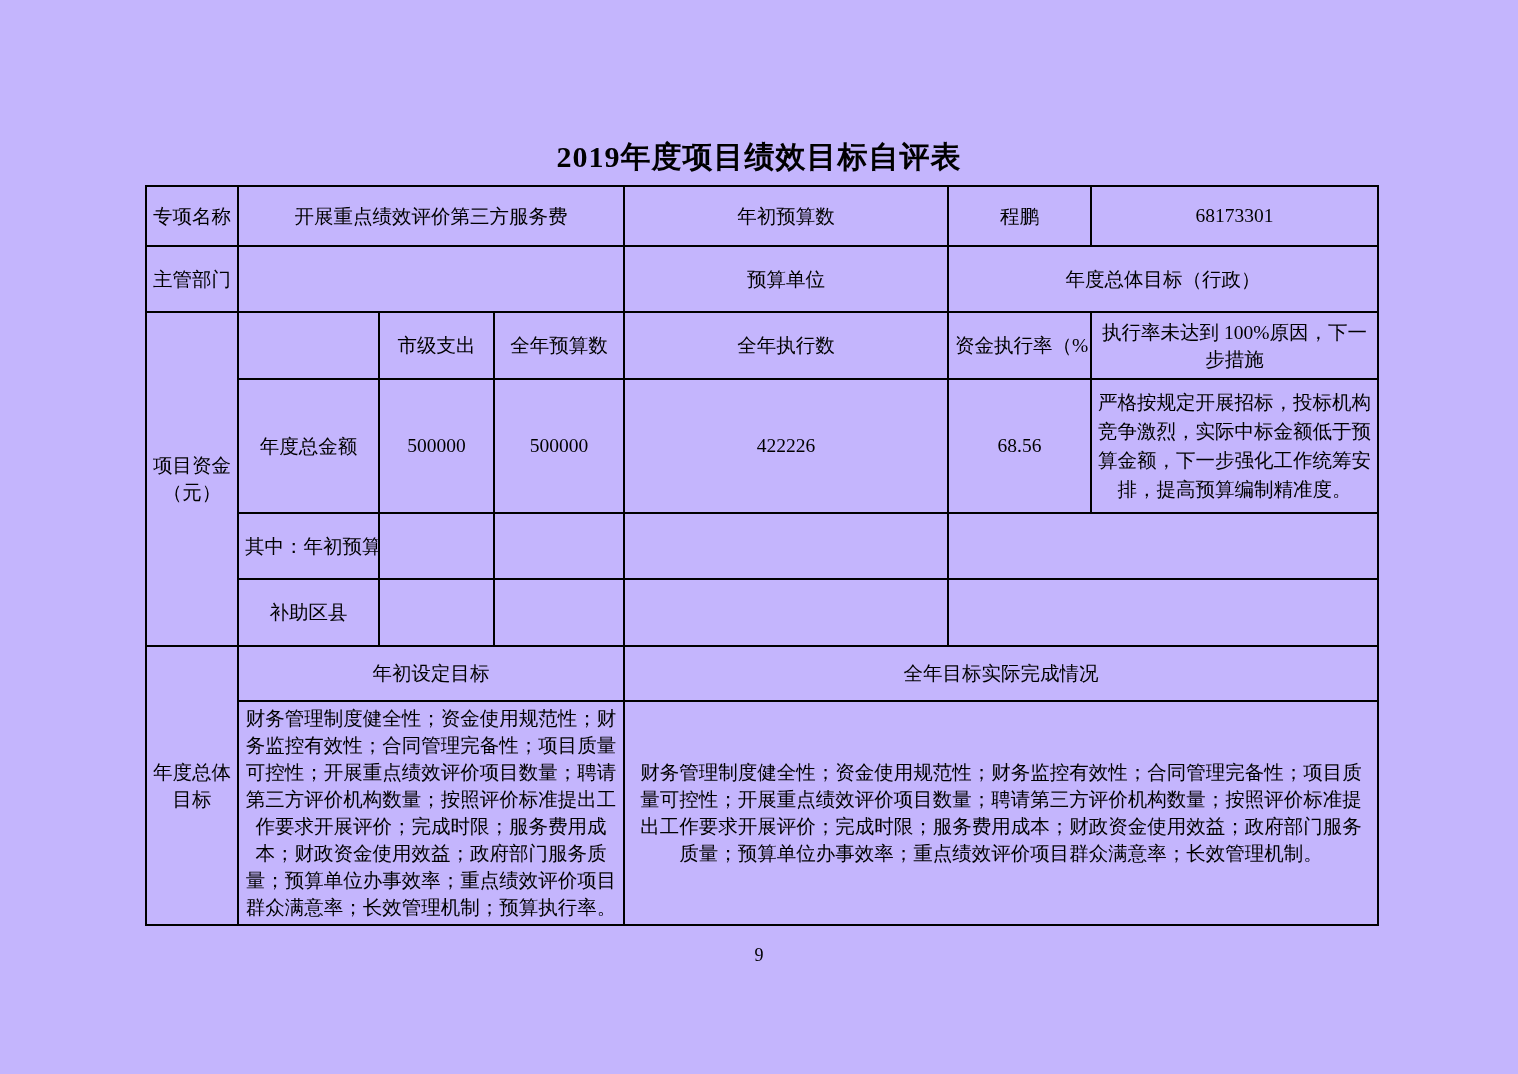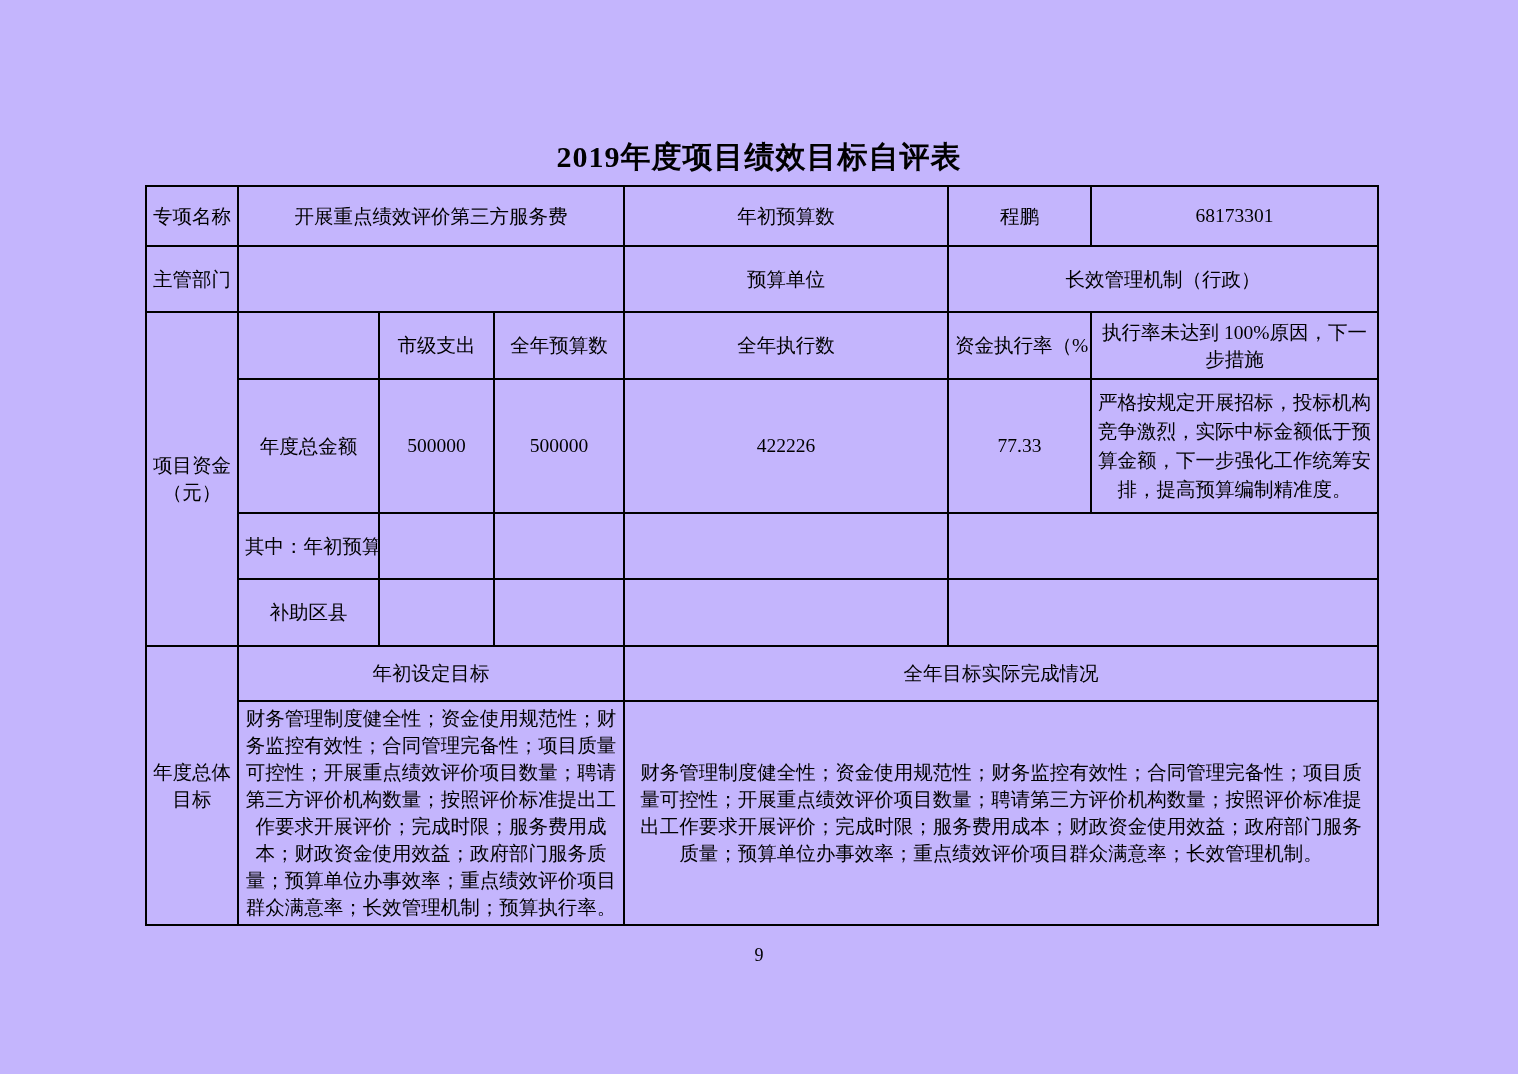--- a/index.html
+++ b/index.html
@@ -85,39 +85,39 @@
       <td colspan="3">开展重点绩效评价第三方服务费</td>
       <td>年初预算数</td>
       <td>程鹏</td>
       <td>68173301</td>
     </tr>
 
     <tr style="height:66px">
       <td>主管部门</td>
       <td colspan="3"></td>
       <td>预算单位</td>
-      <td colspan="2">长效管理机制（行政）</td>
+      <td colspan="2">年度总体目标（行政）</td>
     </tr>
 
     <tr style="height:67px">
       <td rowspan="4">项目资金（元）</td>
       <td></td>
       <td>市级支出</td>
       <td>全年预算数</td>
       <td>全年执行数</td>
       <td class="nowrap">资金执行率（%）</td>
       <td class="jc rate-header">执行率未达到 100%原因，下一步措施</td>
     </tr>
 
     <tr style="height:134px">
       <td>年度总金额</td>
       <td>500000</td>
       <td>500000</td>
       <td>422226</td>
-      <td>77.33</td>
+      <td>68.56</td>
       <td class="jc reason-cell">严格按规定开展招标，投标机构竞争激烈，实际中标金额低于预算金额，下一步强化工作统筹安排，提高预算编制精准度。</td>
     </tr>
 
     <tr style="height:66px">
       <td class="nowrap">其中：年初预算数</td>
       <td></td>
       <td></td>
       <td></td>
       <td colspan="2"></td>
     </tr>

